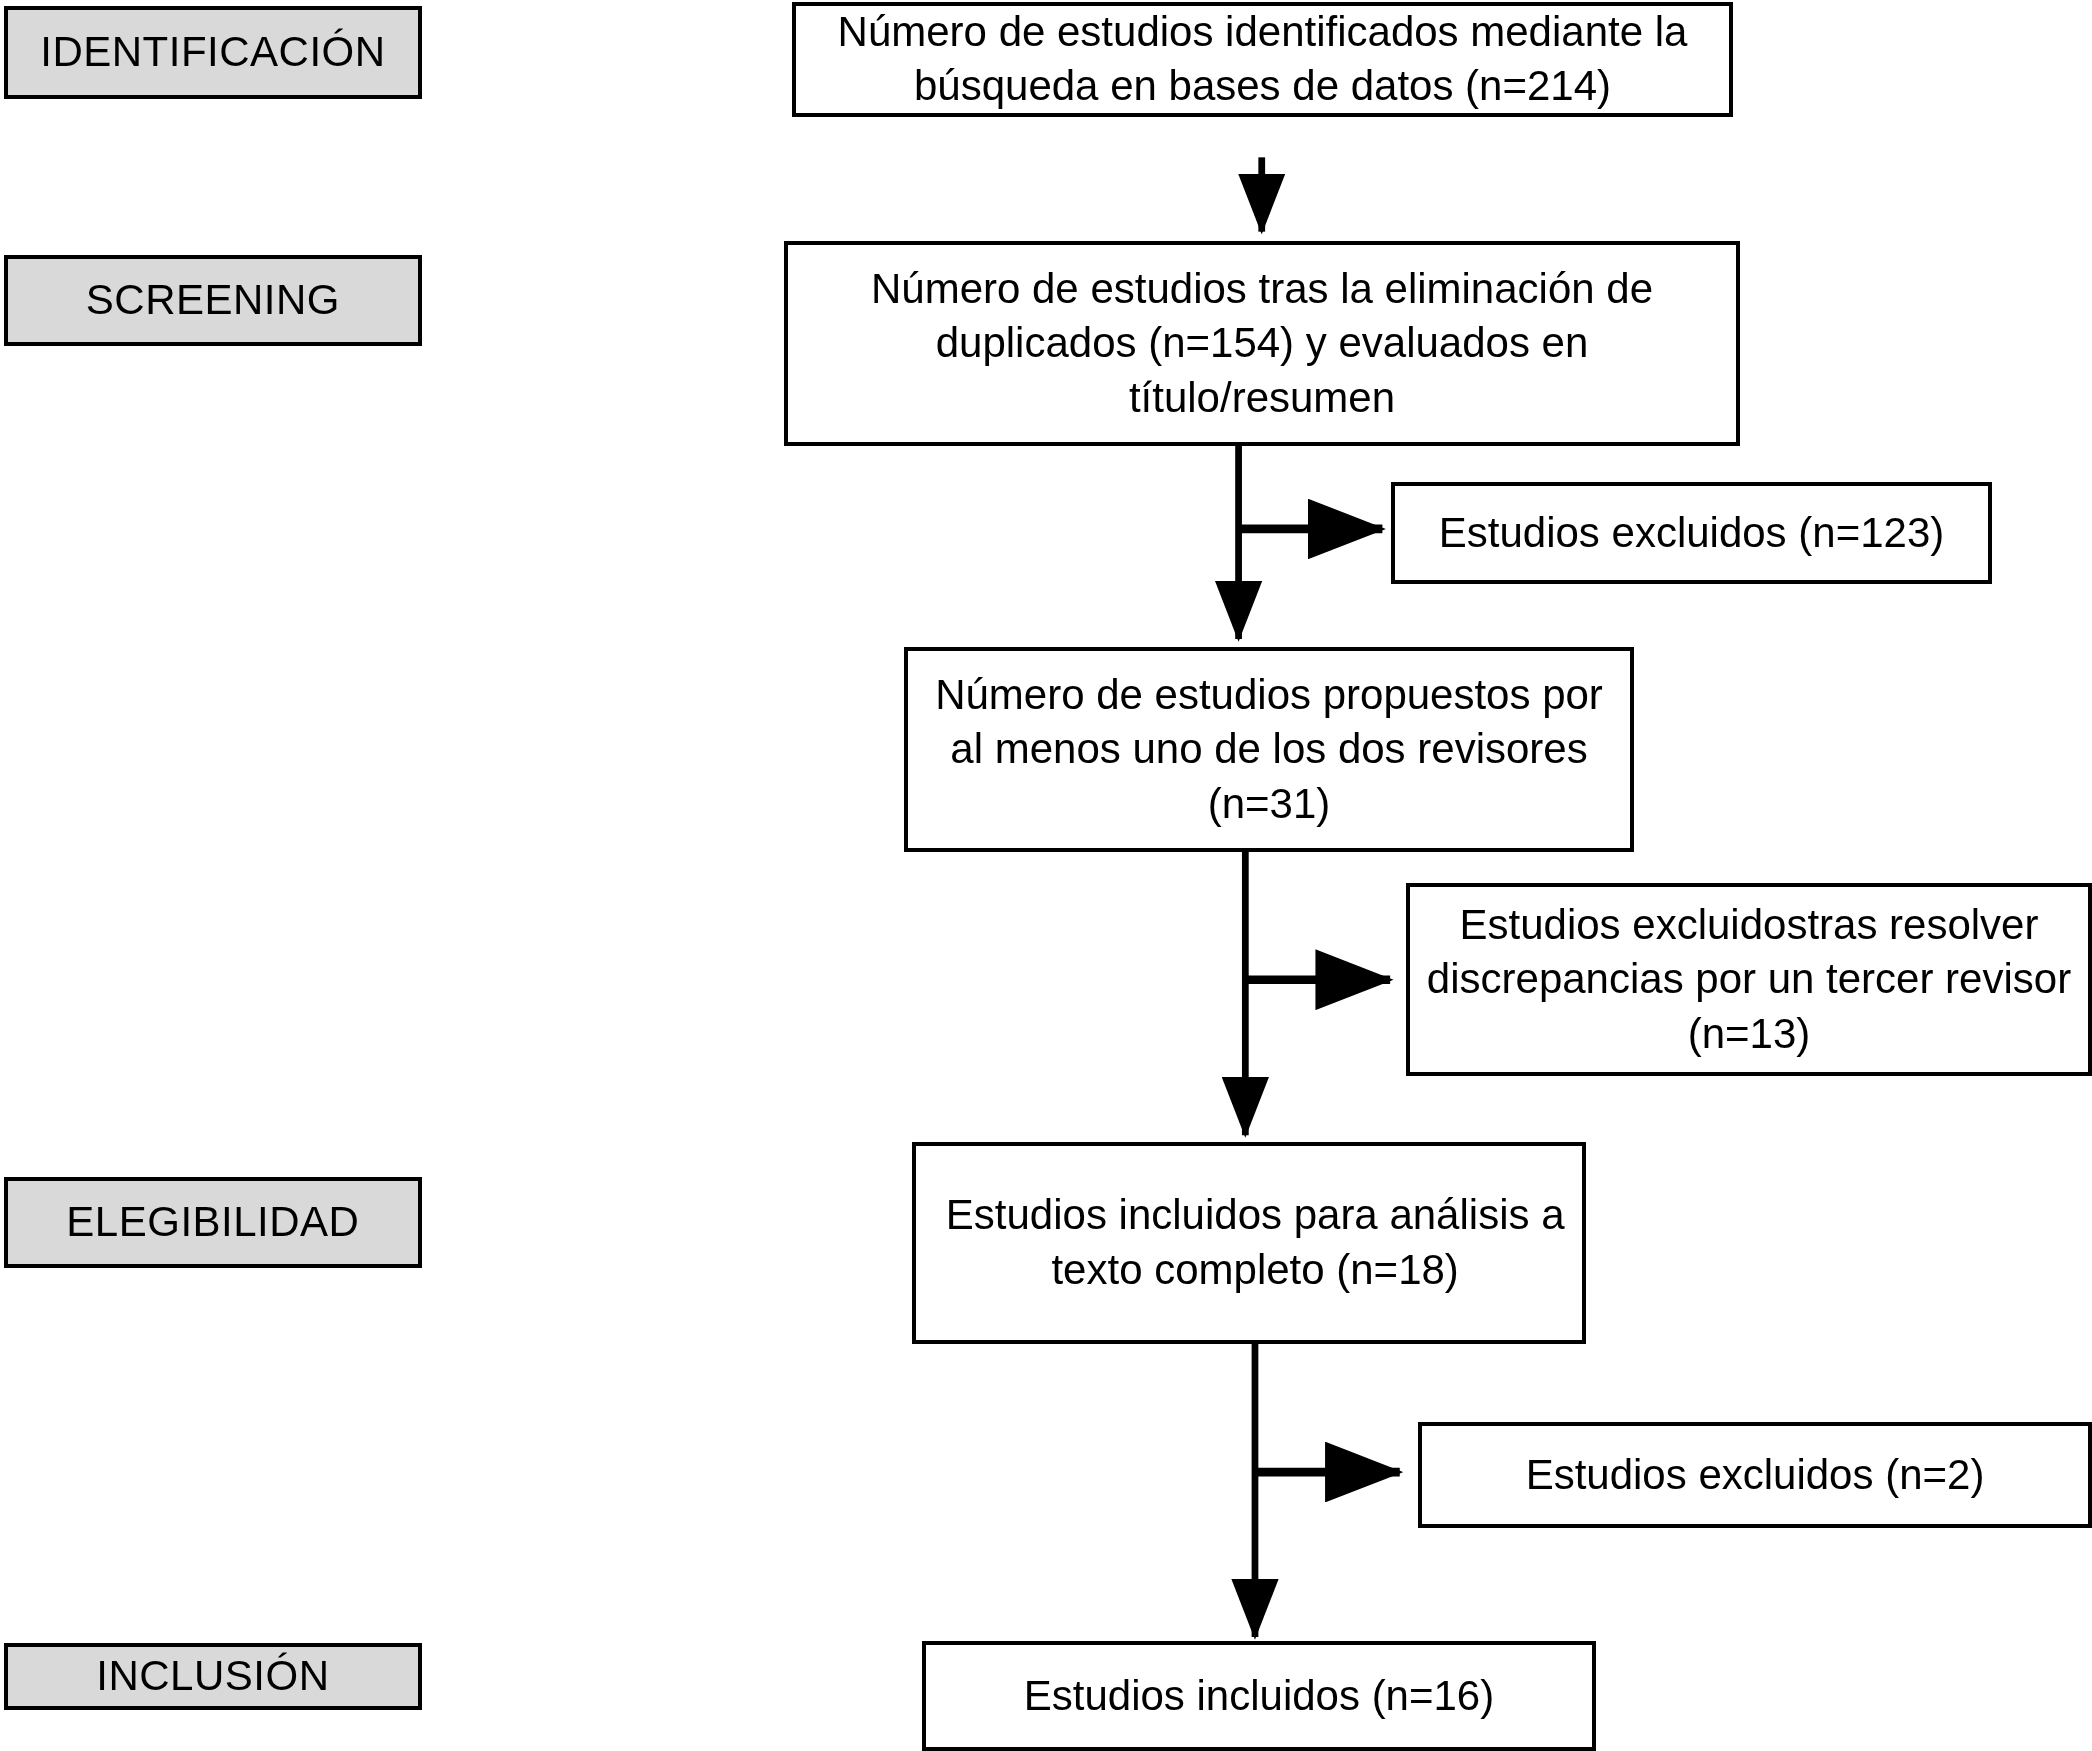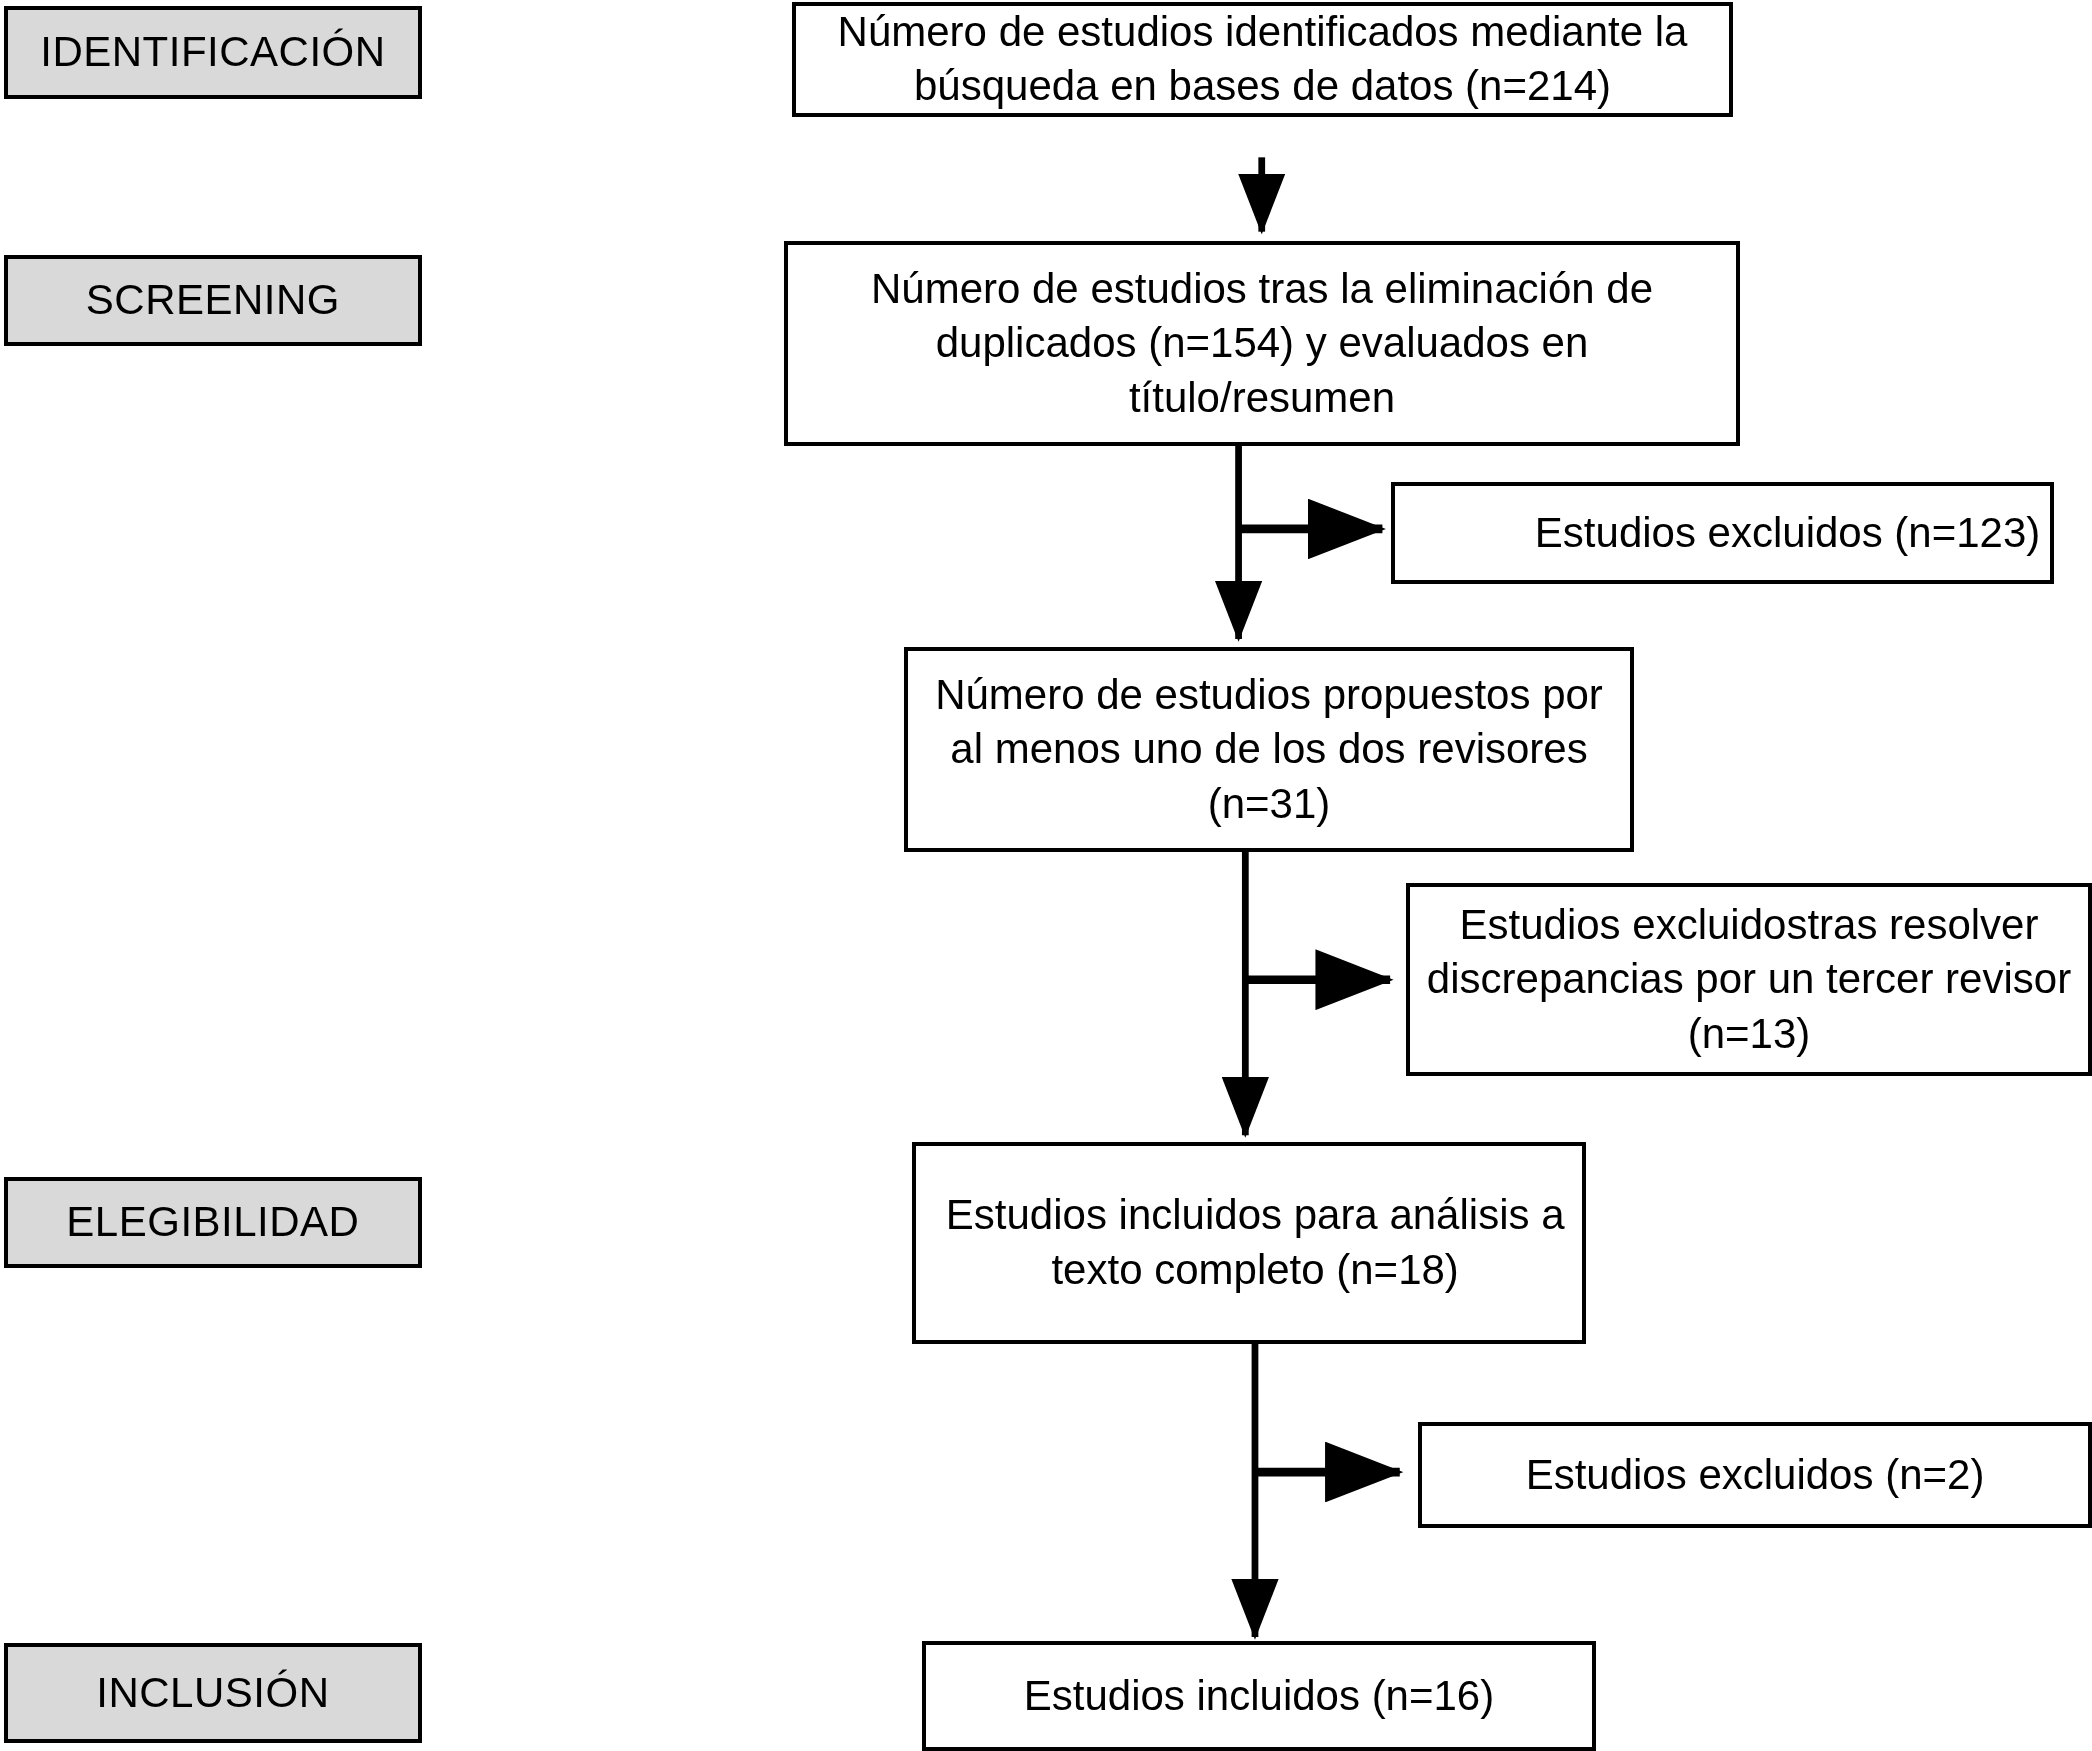--- a/index.html
+++ b/index.html
@@ -62,21 +62,21 @@
   </div>
 
   <div class="stage-label" style="left:3.9px; top:255px; width:418px; height:91px;">
     <span>SCREENING</span>
   </div>
 
   <div class="stage-label" style="left:3.9px; top:1177px; width:418px; height:91px;">
     <span>ELEGIBILIDAD</span>
   </div>
 
-  <div class="stage-label" style="left:3.9px; top:1643px; width:418px; height:100px;">
+  <div class="stage-label" style="left:3.9px; top:1643px; width:418px; height:67px;">
     <span>INCLUSIÓN</span>
   </div>
 
   <svg class="connectors" viewBox="0 0 2167 1814" xmlns="http://www.w3.org/2000/svg">
     <defs>
       <marker id="arrowhead" markerWidth="9" markerHeight="7" refX="8.6" refY="3.5" orient="auto" markerUnits="strokeWidth">
         <polygon points="0 0, 9 3.5, 0 7" fill="#000000"></polygon>
       </marker>
     </defs>
 
@@ -96,21 +96,21 @@
   </svg>
 
   <div class="flow-box" style="left:792px; top:1.9px; width:941px; height:115px;">
     <span>Número de estudios identificados mediante la búsqueda en bases de datos (n=214)</span>
   </div>
 
   <div class="flow-box" style="left:784px; top:241px; width:956px; height:205px;">
     <span>Número de estudios tras la eliminación de duplicados (n=154) y evaluados en título/resumen</span>
   </div>
 
-  <div class="flow-box" style="left:1391px; top:482px; width:663px; height:102px;justify-content:flex-end;">
+  <div class="flow-box" style="left:1391px; top:482px; width:601px; height:102px;">
     <span>Estudios excluidos (n=123)</span>
   </div>
 
   <div class="flow-box" style="left:904px; top:647px; width:730px; height:205px;">
     <span>Número de estudios propuestos por al menos uno de los dos revisores (n=31)</span>
   </div>
 
   <div class="flow-box" style="left:1406px; top:883px; width:686px; height:193px;">
     <span>Estudios excluidostras resolver discrepancias por un tercer revisor (n=13)</span>
   </div>

